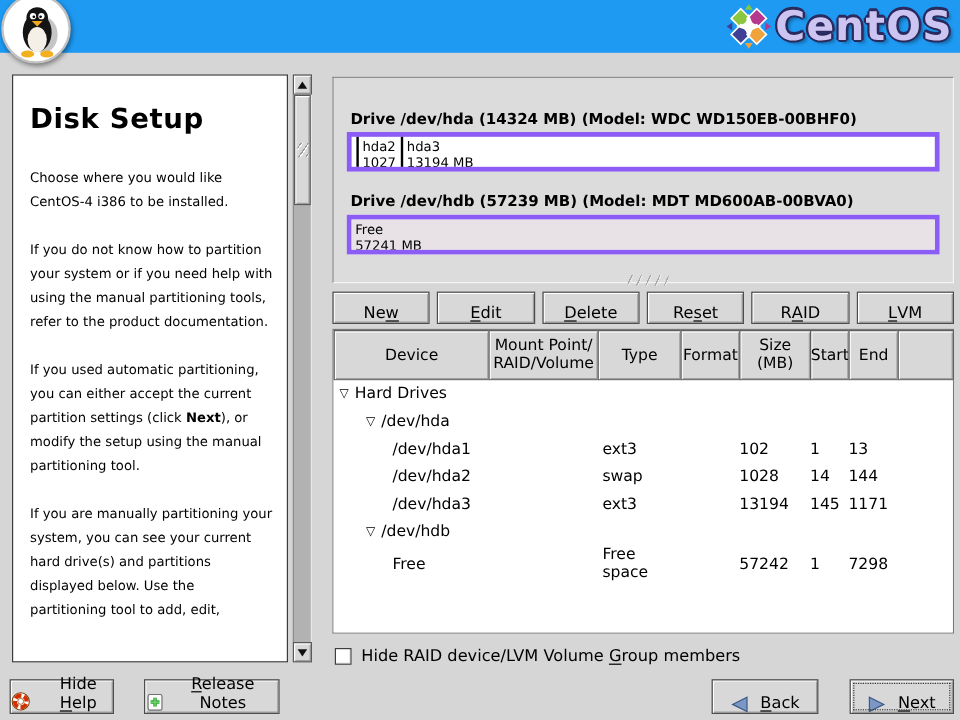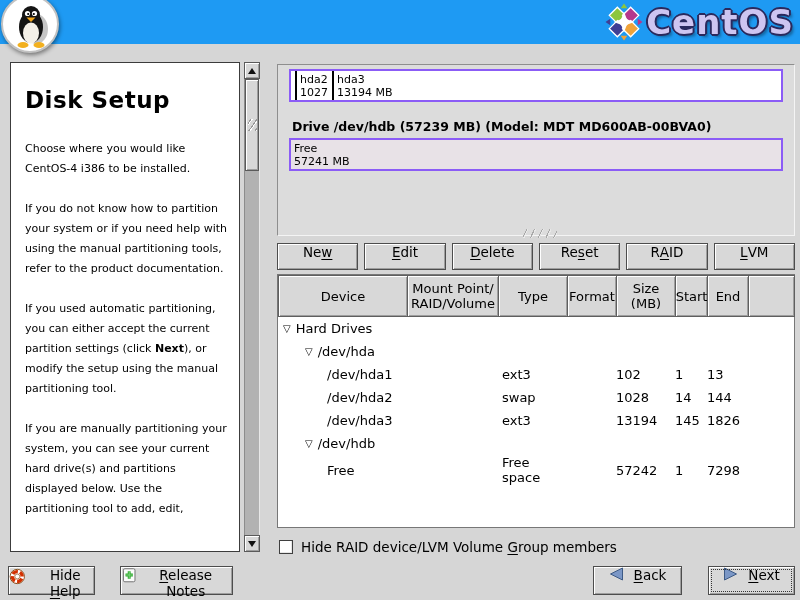--- a/index.html
+++ b/index.html
@@ -36,36 +36,36 @@
               box-shadow:inset 1px 1px 0 #fff, inset -1px -1px 0 #9e9e9e; display:flex; align-items:center; justify-content:center; }
   .thumb-grip { width:9px; height:12px;
       background:repeating-linear-gradient(125deg, transparent 0 2px, #9a9a9a 2px 3px, #fff 3px 4px, transparent 4px 5px); }
 
   
   .drives-panel { position:absolute; left:277px; top:64px; width:518px; height:172px; background:var(--panel-gray,#dcdcdc);
                   border-top:1px solid #8e8e8e; border-left:1px solid #8e8e8e;
                   border-bottom:1px solid #f4f4f4; border-right:1px solid #f4f4f4; padding:4px 11px; }
   .drive-label { font-size:12.5px; font-weight:bold; margin:17px 0 4px 3px; white-space:nowrap; }
   .drive-label.first { margin-top:22px; }
-  .drive-bar { width:494px; height:33px; background:#fff; border:2px solid #8b5cf6; display:flex; }
+  .drive-bar { width:494px; height:33px; background:#fff; border:4px solid #8b5cf6; display:flex; }
   .seg { border-right:2px solid #000; font-size:11px; line-height:13px; padding:2px 0 0 3px;
          overflow:hidden; white-space:nowrap; }
   .seg:last-child { border-right:none; flex:1; }
   .seg-hda1 { width:6px; padding:0; }
   .seg-hda2 { width:37px; }
   .seg-free { background:var(--free-fill,#e8e2e7); }
 
   .pane-grip { position:absolute; left:523px; top:229px; width:34px; height:9px;
       background:repeating-linear-gradient(115deg, transparent 0 3px, #a8a8a8 3px 4px, #e9e9e9 4px 5px, transparent 5px 7px); }
 
   
   .gbtn { background:#d8d8d8; border:1px solid #4d4d4d;
           box-shadow:inset 1px 1px 0 #ffffff, inset -1px -1px 0 #9e9e9e;
           font-family:inherit; font-size:13.5px; color:#000;
-          display:flex; align-items:flex-start; justify-content:center; cursor:default; }
+          display:flex; align-items:flex-end; justify-content:center; cursor:default; }
   .u { text-decoration:underline; text-underline-offset:2px; }
 
   
   .toolbar { position:absolute; left:277px; top:243px; width:518px; height:27px; display:flex; gap:6px; }
   .toolbar .gbtn { flex:1; }
 
   
   .ptable { position:absolute; left:277px; top:274px; width:518px; height:254px; background:#fff;
             border:1px solid #777; display:flex; flex-direction:column; }
   .thead { display:grid; grid-template-columns:129px 91px 69px 49px 59px 32px 41px auto; height:42px; flex:none; }
@@ -148,20 +148,21 @@
       <div class="sb-thumb">
           <span class="thumb-grip"></span>
         </div>
     </div>
     <div class="sb-btn">
         <span class="tri-down"></span>
       </div>
   </div>
 
   <div class="drives-panel">
+    <div class="drive-label first">Drive /dev/hda (14324 MB) (Model: WDC WD150EB-00BHF0)</div>
     <div class="drive-bar">
       <div class="seg seg-hda1"></div>
       <div class="seg seg-hda2">
         <div>hda2</div>
         <div>1027 M</div>
       </div>
       <div class="seg seg-hda3">
         <div>hda3</div>
         <div>13194 MB</div>
       </div>
@@ -284,21 +285,21 @@
       <div class="trow">
         <div class="c-dev lv2">
             <span class="expander"></span>
             <span>/dev/hda3</span>
           </div>
         <div></div>
         <div class="c-type">ext3</div>
         <div></div>
         <div class="c-num">13194</div>
         <div class="c-num">145</div>
-        <div class="c-num">1826</div>
+        <div class="c-num">1171</div>
         <div></div>
       </div>
 
       <div class="trow">
         <div class="c-dev lv1">
             <span class="expander">▽</span>
             <span>/dev/hdb</span>
           </div>
         <div></div>
         <div class="c-type"></div>

